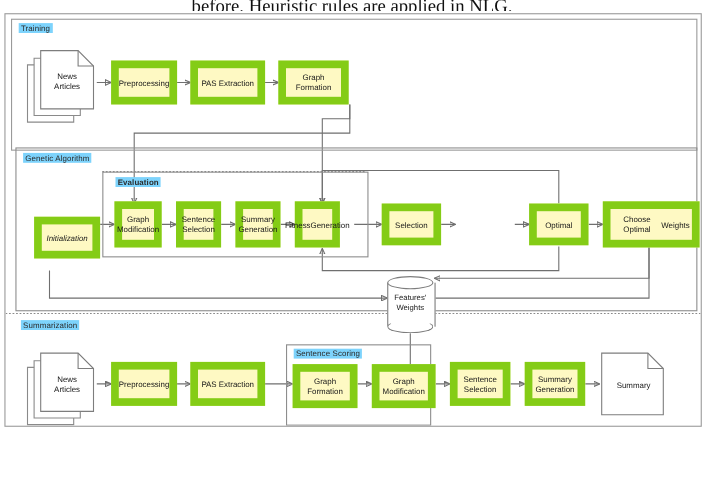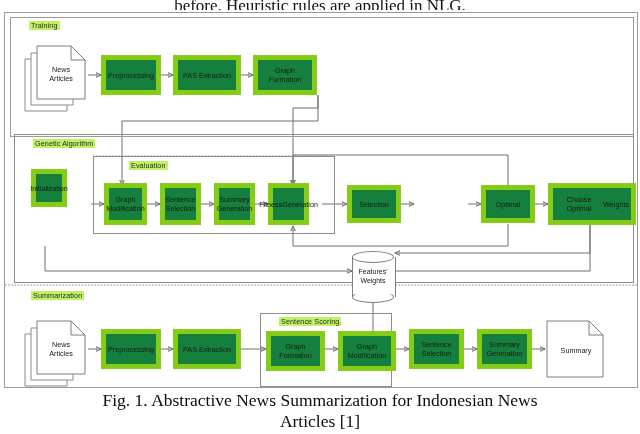--- a/index.html
+++ b/index.html
@@ -11,24 +11,24 @@
   .cuttext{position:absolute;left:0;top:-4px;width:640px;height:14px;
            overflow:hidden;font-family:"Liberation Serif",serif;
            font-size:17px;color:#101010;text-align:center;white-space:nowrap;}
 
   .figframe{position:absolute;left:4px;top:12px;width:632px;height:374px;
             border:1px solid #9a9a9a;background:#fff;overflow:hidden;}
 
   
   .group{position:absolute;border:1px solid #8d8d8d;background:transparent;}
   .grouplabel{position:absolute;font-size:7.2px;color:#2b2b2b;
-              background:#bef264;padding:0 2px;letter-spacing:.1px;white-space:nowrap;margin-left:12px;}
-
-  
-  .pbox{position:absolute;border:5px solid #84cc16;background:#15803d;
+              background:#7dd3fc;padding:0 2px;letter-spacing:.1px;white-space:nowrap;}
+
+  
+  .pbox{position:absolute;border:7px solid #84cc16;background:#fef9c3;
         display:flex;align-items:center;justify-content:center;text-align:center;
         font-size:7.2px;line-height:1.25;color:#181818;box-sizing:border-box;
         padding:1px 2px;}
 
   
   .docwrap{position:absolute;}
   .doc{position:absolute;background:#fff;border:1px solid #7d7d7d;
        box-sizing:border-box;}
   .doc.front{display:flex;align-items:center;justify-content:center;
              text-align:center;font-size:7.2px;line-height:1.25;color:#181818;
@@ -140,23 +140,23 @@
 
     <div class="pbox" style="left:248px;top:42px;width:64px;height:40px;flex-direction:column;">
       <span>Graph</span>
       <span>Formation</span>
     </div>
 
     <div class="group" style="left:9px;top:121px;width:618px;height:147px;"></div>
     <div class="grouplabel" style="left:16px;top:126px;">Genetic Algorithm</div>
 
     <div class="group" style="left:88px;top:143px;width:240px;height:76px;"></div>
-    <div class="grouplabel" style="left:112px;top:148px;">Evaluation</div>
-
-    <div class="pbox" style="left:26px;top:156px;width:36px;height:38px;">Initialization</div>
+    <div class="grouplabel" style="left:100px;top:148px;font-weight:bold;">Evaluation</div>
+
+    <div class="pbox" style="left:26px;top:184px;width:60px;height:38px;font-style:italic;">Initialization</div>
 
     <div class="pbox" style="left:99px;top:170px;width:43px;height:42px;flex-direction:column;">
       <span>Graph</span>
       <span>Modification</span>
     </div>
 
     <div class="pbox" style="left:155px;top:170px;width:41px;height:42px;flex-direction:column;">
       <span>Sentence</span>
       <span>Selection</span>
     </div>
@@ -236,18 +236,14 @@
     <div class="docwrap" style="left:540px;top:306px;width:62px;height:62px;">
       <svg class="docsvg" width="62" height="62" viewBox="0 0 62 62">
         <path d="M2,2 L44,2 L58,16 L58,58 L2,58 z" fill="#fff" stroke="#7d7d7d" stroke-width="1"></path>
         <path d="M44,2 L44,16 L58,16" fill="none" stroke="#7d7d7d" stroke-width="1"></path>
       </svg>
       <div class="doc front" style="left:6px;top:18px;width:50px;height:26px;">Summary</div>
     </div>
 
   </div>
 
-  <div class="caption">
-    <span>Fig. 1. Abstractive News Summarization for Indonesian News</span>
-    <span class="l2">Articles [1]</span>
-  </div>
 
 </div>
 
 </body></html>

